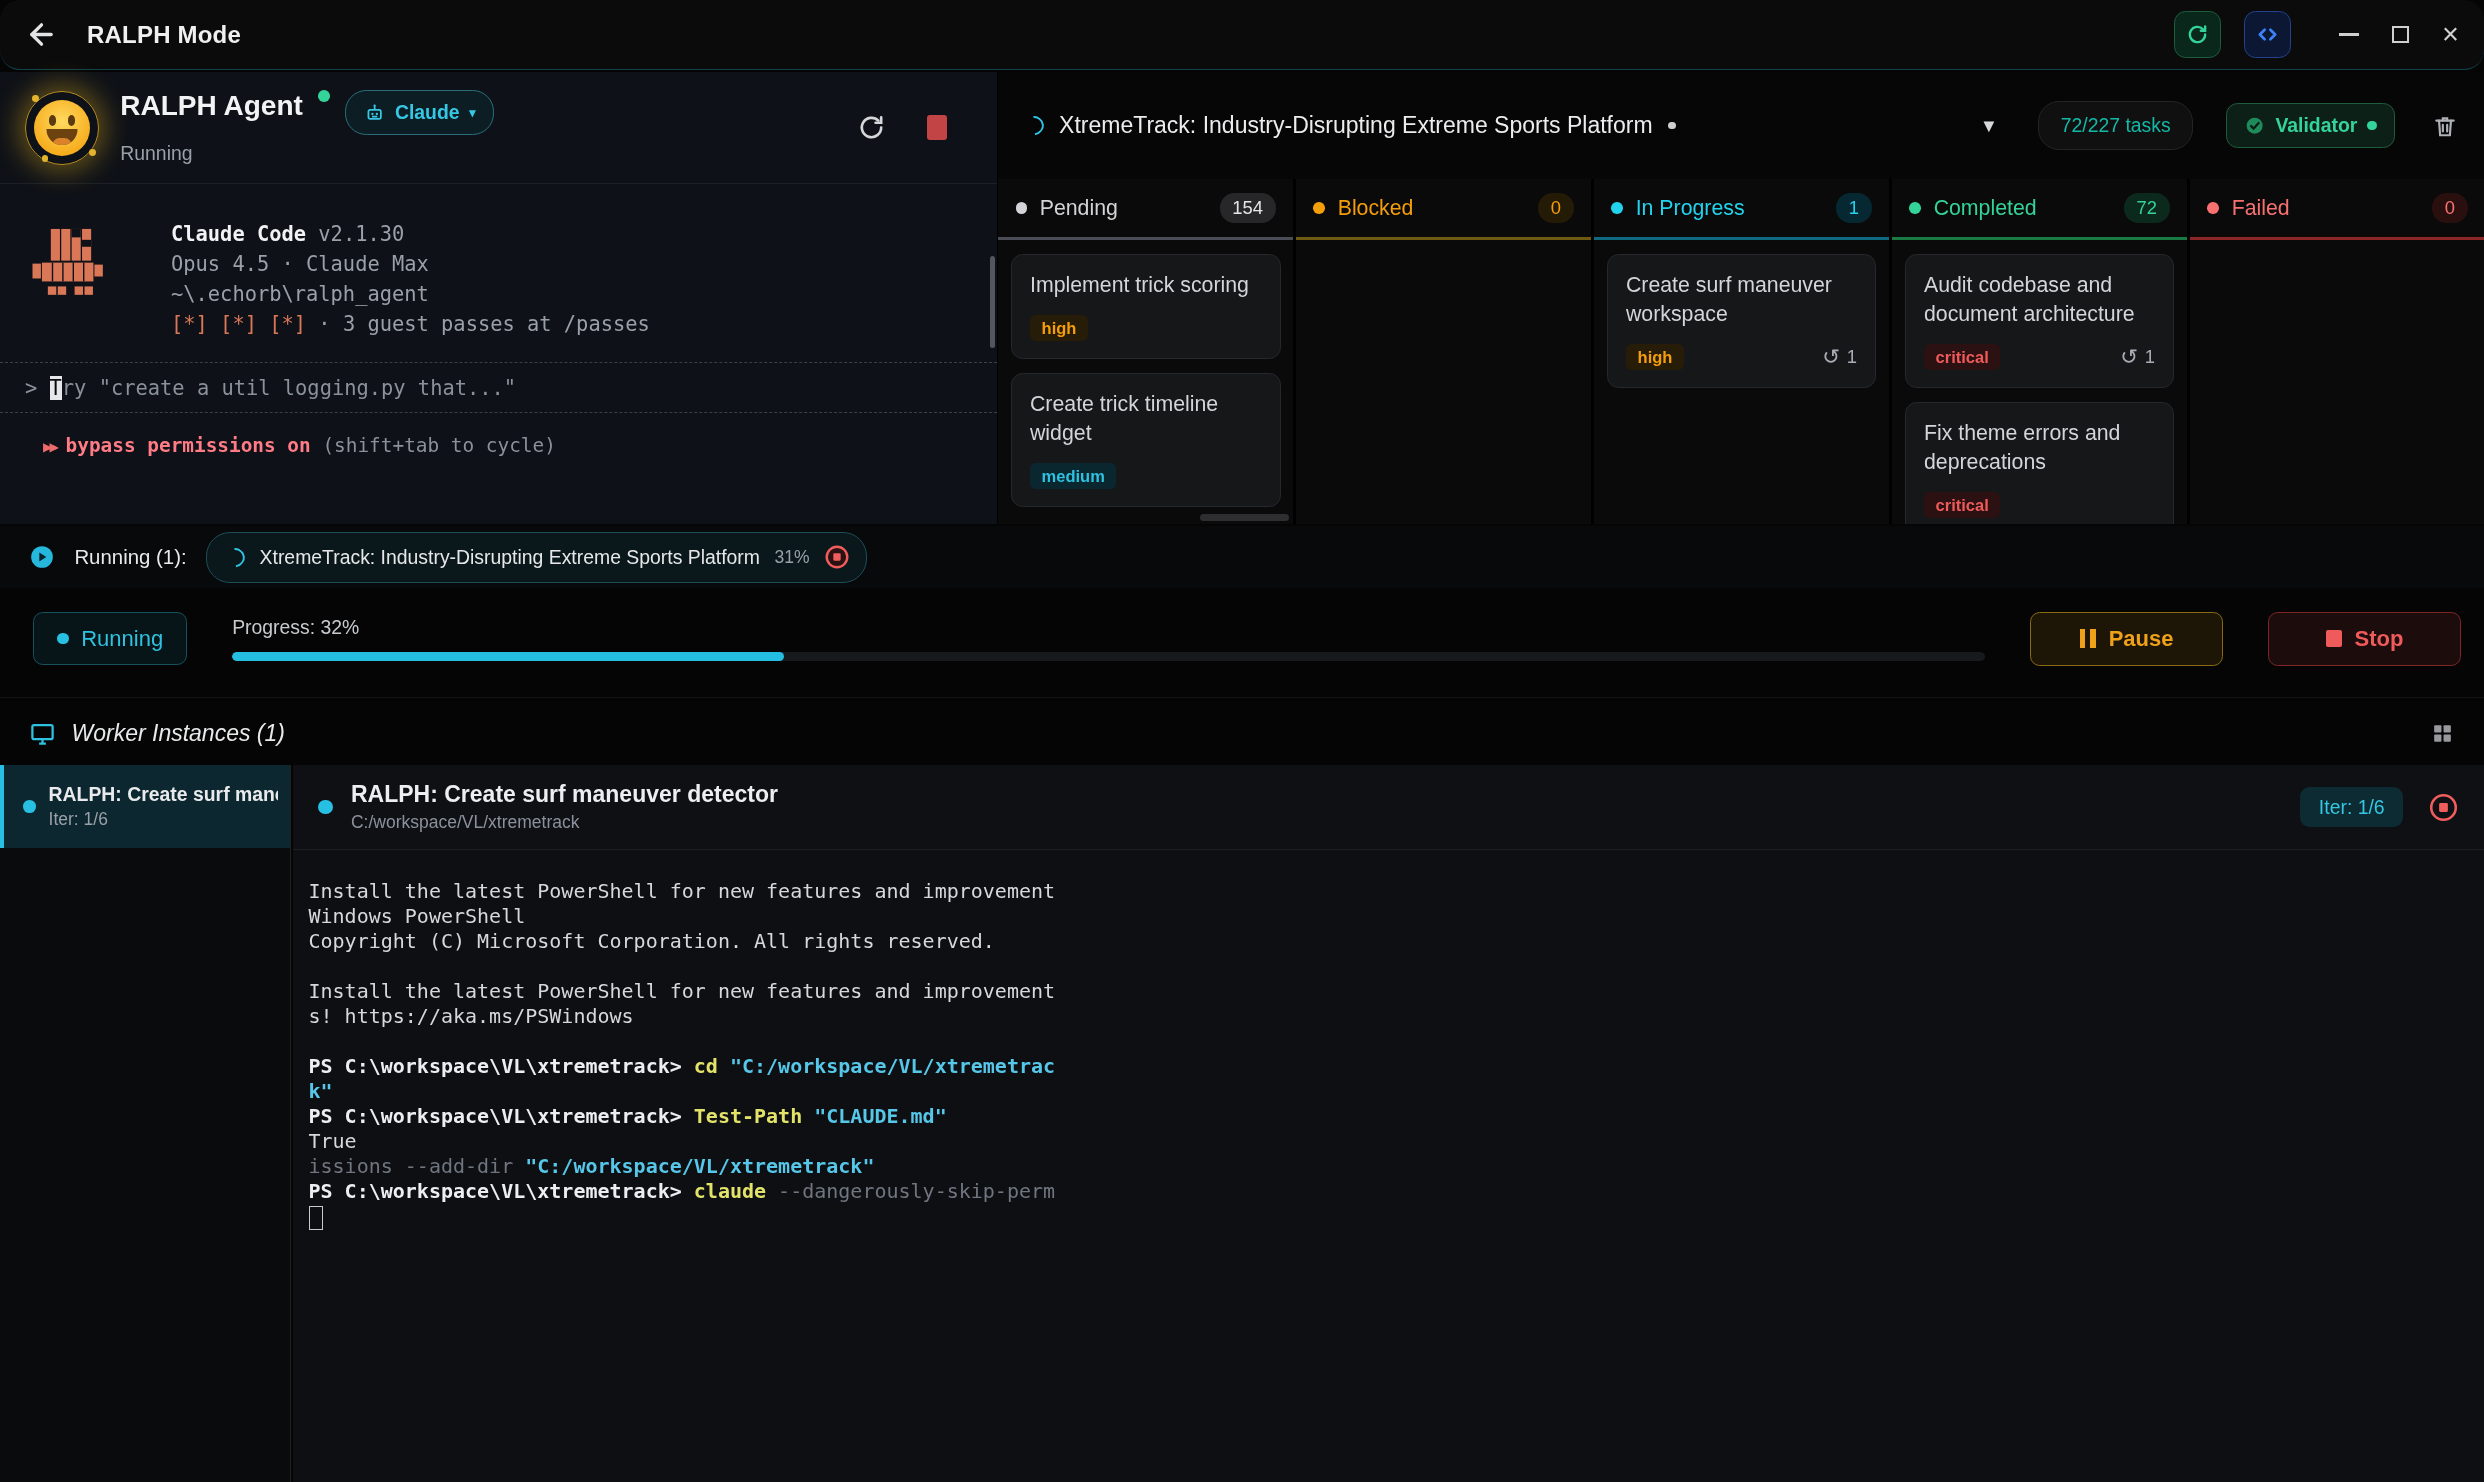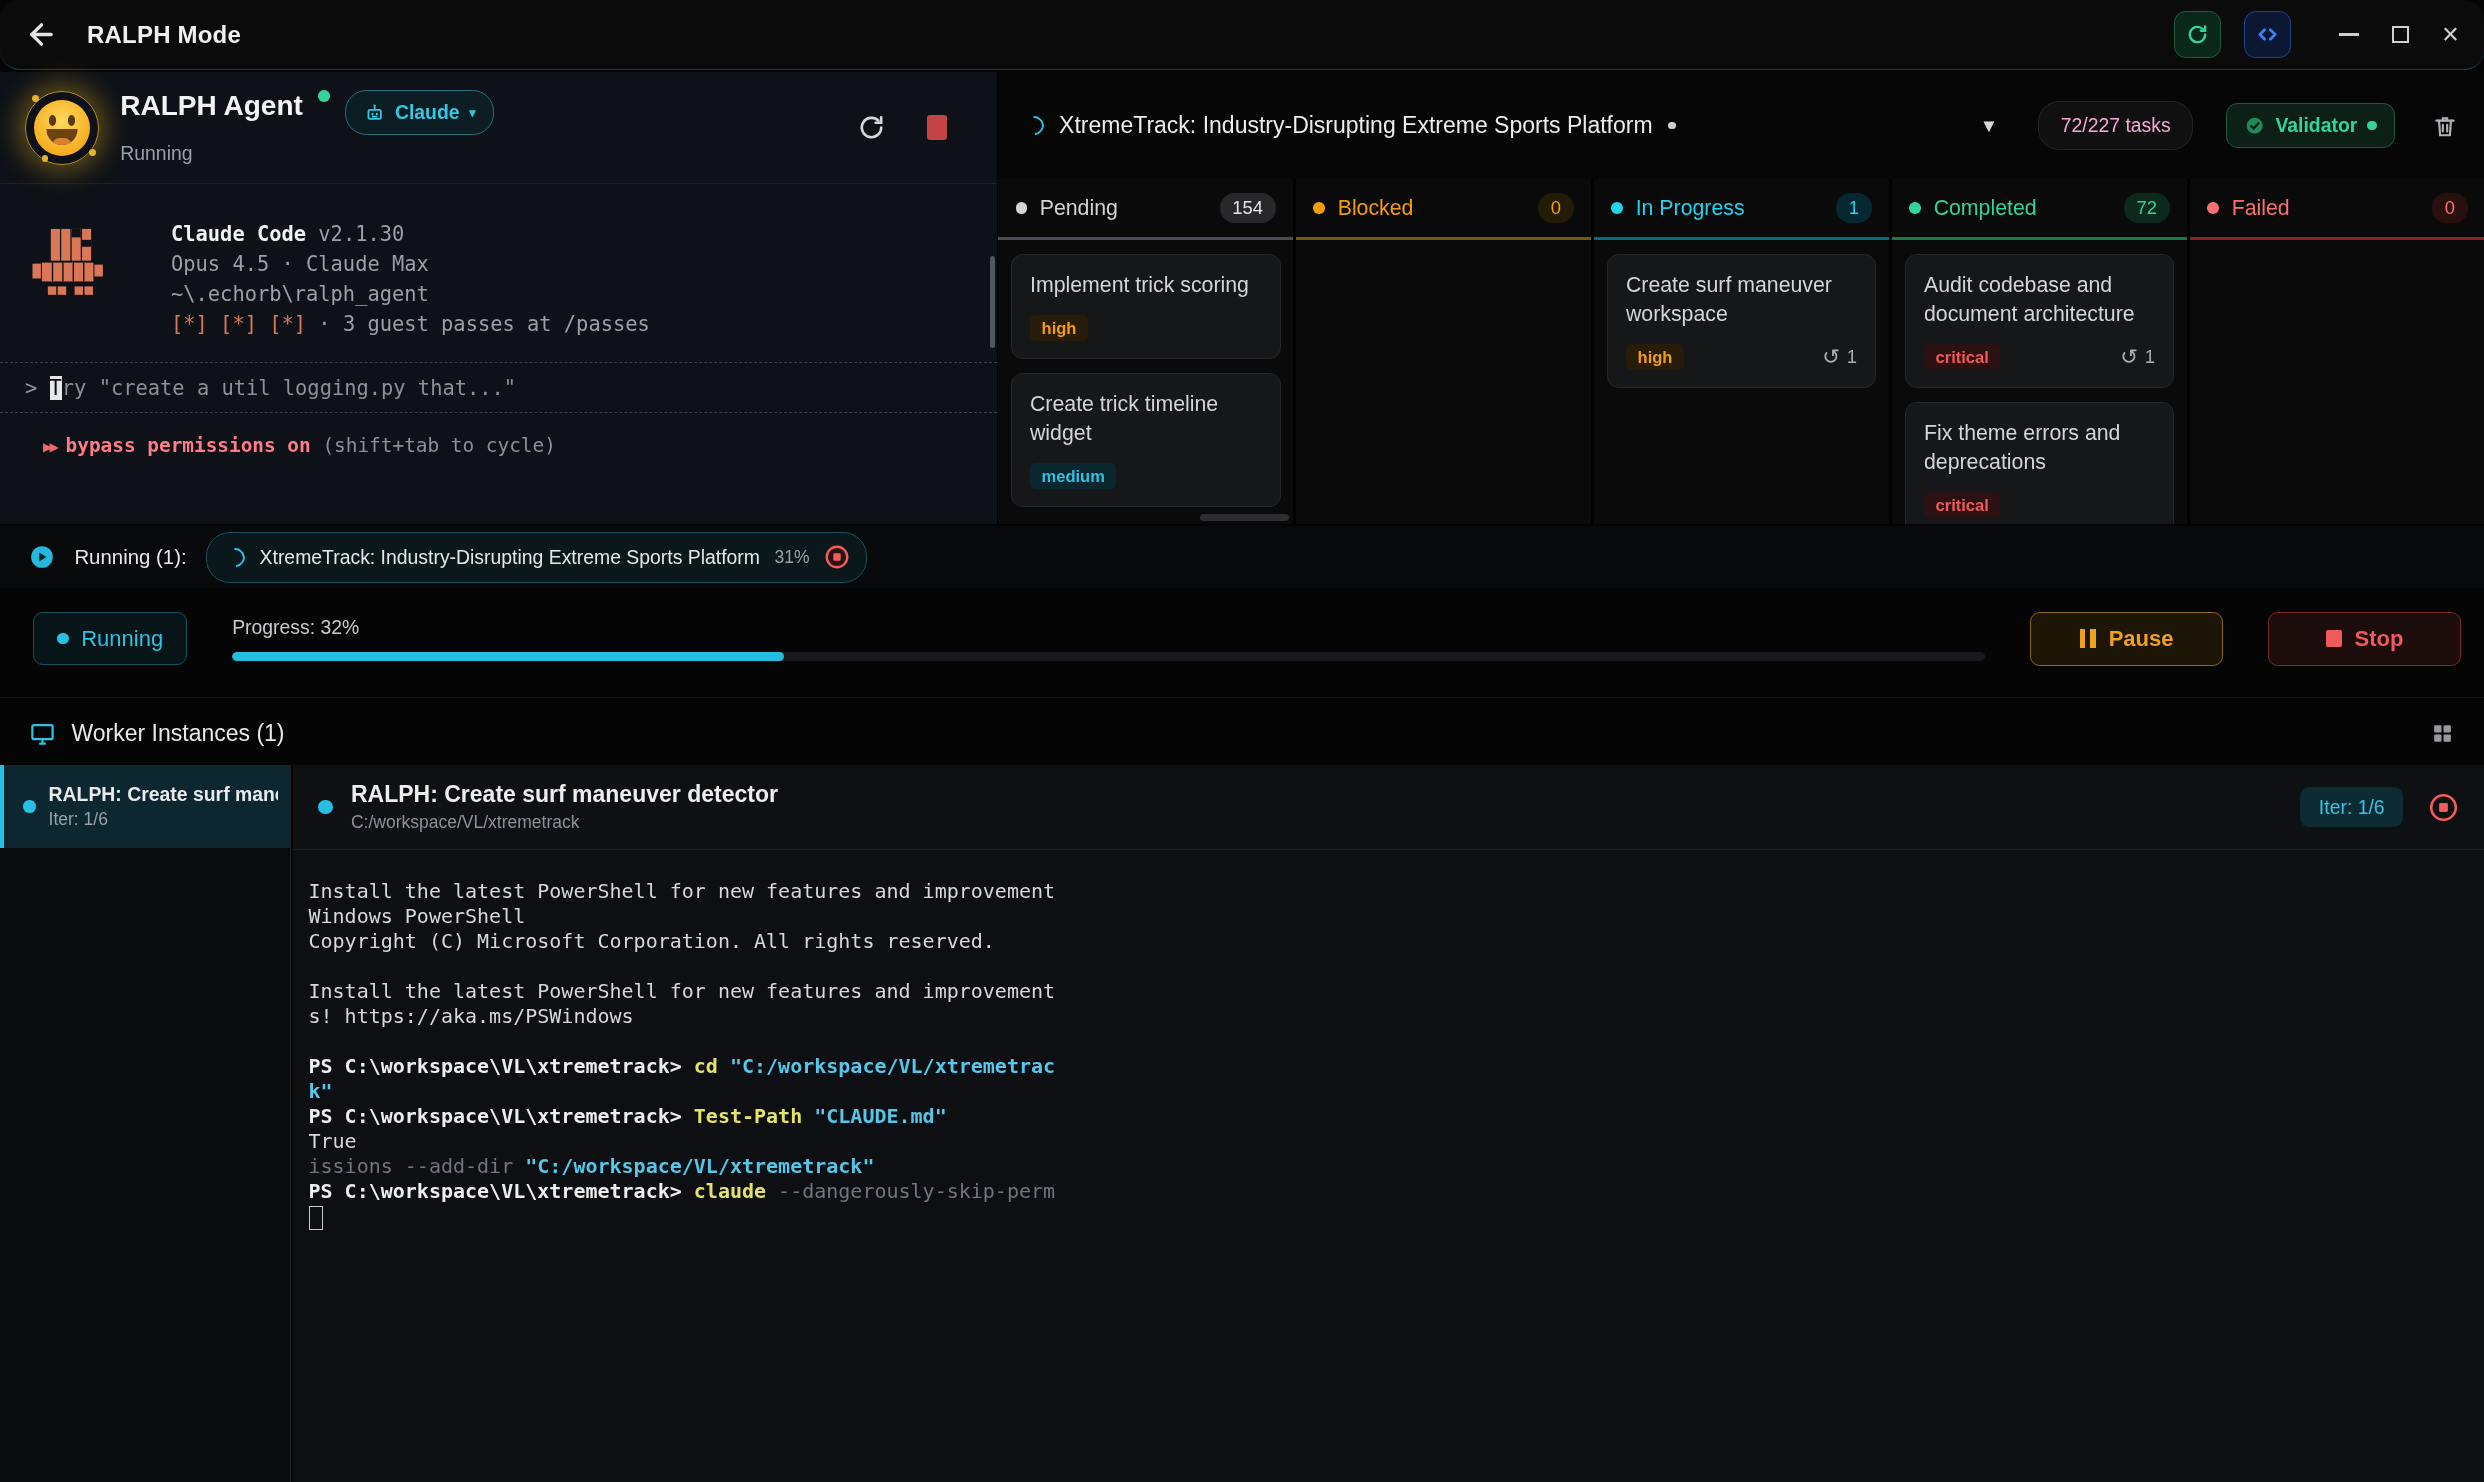--- a/index.html
+++ b/index.html
@@ -61,21 +61,21 @@
   .bypass-label{color:#ff7b85;font-weight:700;}
   .lp-scroll{position:absolute;left:990px;top:256px;width:4.9px;height:92px;border-radius:2.9px;background:#53565c;}
 
   
   .right-panel{position:absolute;left:998px;top:72px;width:1487px;height:452px;background:#060607;}
   .proj-header{height:107px;display:flex;align-items:center;padding:0 27px;gap:15.5px;box-sizing:border-box;}
   .spinner{width:14.6px;height:14.6px;border-radius:50%;border:2.9px solid transparent;border-top-color:#2fc1e0;border-right-color:#2fc1e0;transform:rotate(40deg);}
   .proj-title{font-size:23px;color:#ececee;}
   .proj-dot{width:7.8px;height:7.8px;border-radius:50%;background:#cfcfcf;}
   .proj-caret{margin-left:auto;color:#d5d7d9;font-size:18.4px;}
-  .tasks-pill{margin-left:25px;background:#101011;border:1px solid #242426;border-radius:21px;padding:11.6px 21.3px;font-size:19.4px;color:#f9a8d4;}
+  .tasks-pill{margin-left:25px;background:#101011;border:1px solid #242426;border-radius:21px;padding:11.6px 21.3px;font-size:19.4px;color:#14b8a6;}
   .validator-pill{margin-left:17.5px;display:flex;align-items:center;gap:9.7px;background:#0c2017;border:1.9px solid #1f5c3d;
                   border-radius:11.6px;padding:9.7px 17.5px;font-size:19.4px;color:#34d399;font-weight:600;}
   .validator-pill .dot.green{width:9.7px;height:9.7px;}
   .trash-ic{width:26px;height:26px;color:#aeb1b5;margin-left:21.3px;}
 
   
   .board{position:absolute;left:0;top:107px;width:1487px;height:345px;display:flex;gap:2.9px;background:#000;overflow:hidden;}
   .col{flex:1;background:#0a0a0b;display:flex;flex-direction:column;min-width:0;}
   .col-head{height:58px;display:flex;align-items:center;gap:12.6px;padding:0 17.5px;border-bottom:3.9px solid #444;flex:none;}
   .col-head .dot{width:11.6px;height:11.6px;}
@@ -122,21 +122,21 @@
   .progress-track{height:8.7px;background:#17191d;border-radius:4.9px;overflow:hidden;}
   .progress-fill{height:100%;background:#24bfe0;border-radius:4.9px;width:0;}
   .btn{display:flex;align-items:center;justify-content:center;gap:12.6px;width:193px;height:54px;border-radius:9.7px;box-sizing:border-box;flex:none;}
   .btn-pause{background:#1d1607;border:1.9px solid #8a6a14;color:#f0a11a;font-size:22px;font-weight:600;}
   .pause-ic{display:flex;gap:4.9px;}
   .pause-ic i{width:5.8px;height:19.4px;background:#f0a11a;display:block;}
   .btn-stop{background:#1d0c0c;border:1.9px solid #7e2626;color:#ef5a5a;font-size:22px;font-weight:600;}
   .stop-ic{width:16.5px;height:16.5px;background:#ef5a5a;border-radius:1.9px;}
 
   
-  .worker-header{position:absolute;left:0;top:697px;width:2484px;height:72px;border-top:1px solid #141415;display:flex;align-items:center;padding:0 29px;box-sizing:border-box;}
+  .worker-header{position:absolute;left:0;top:697px;width:2484px;height:72px;border-top:1px solid #141415;display:flex;align-items:center;padding:0 29px;box-sizing:border-box;font-style:italic;}
   .wh-label{font-size:23px;color:#e8e9ea;margin-left:15.5px;font-weight:500;}
   .grid-ic{margin-left:auto;width:25px;height:25px;color:#97999d;}
   .worker-sidebar{position:absolute;left:0;top:765px;width:291px;height:718px;background:#0a0b0d;border-right:1.9px solid #1f2125;box-sizing:border-box;}
   .wtab{height:83px;background:#0d2730;border-left:4.9px solid #27bfe2;display:flex;align-items:center;gap:12.6px;padding:0 11.6px 0 19.4px;box-sizing:border-box;}
   .wtab .dot{width:12.6px;height:12.6px;flex:none;}
   .wtab-col{min-width:0;}
   .wtab-title{font-size:19.4px;font-weight:700;color:#e9eaec;white-space:nowrap;overflow:hidden;}
   .wtab-iter{font-size:17.5px;color:#9aa0a8;margin-top:3.9px;}
   .worker-main{position:absolute;left:293px;top:765px;width:2191px;height:718px;background:#0d0f13;}
   .wm-header{height:85px;background:#0e1014;border-bottom:1px solid #1c1f24;display:flex;align-items:center;gap:18.4px;padding:0 25px;box-sizing:border-box;}

